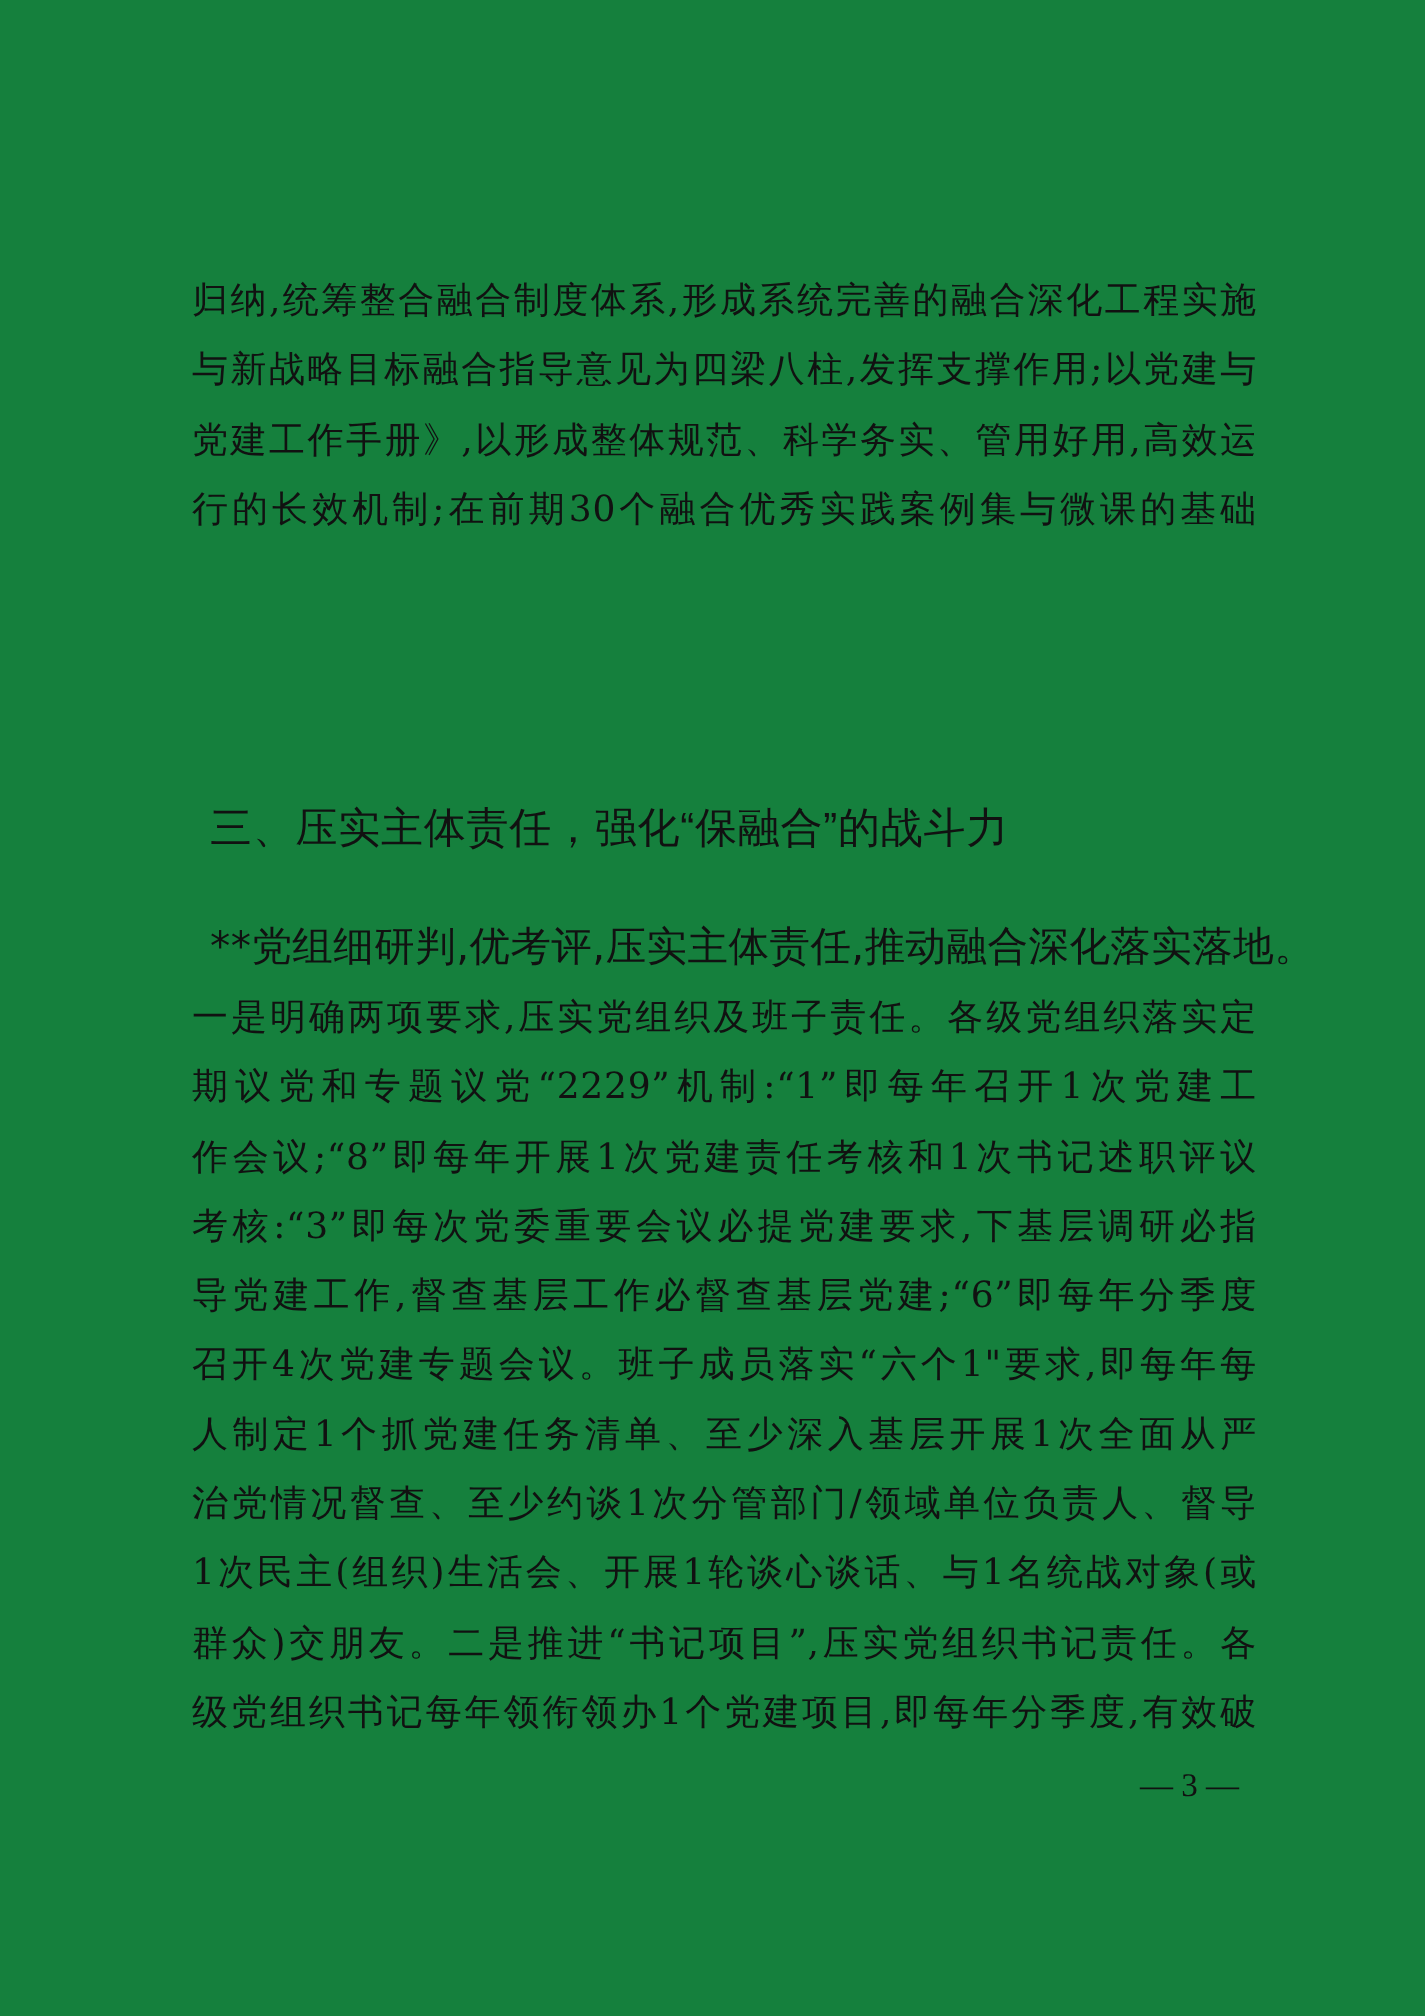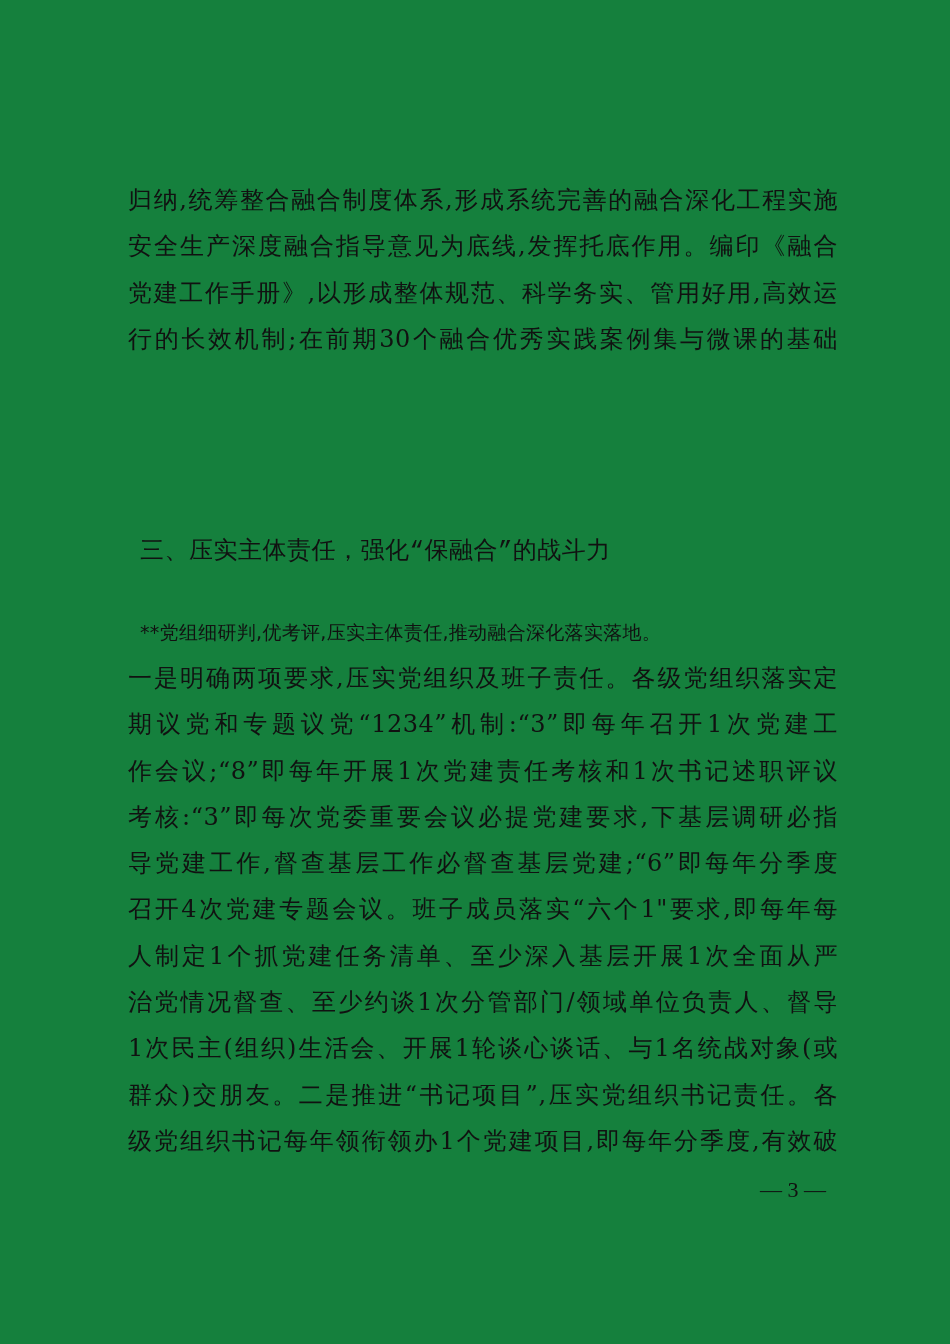--- a/index.html
+++ b/index.html
@@ -1,44 +1,44 @@
 <!DOCTYPE html>
 <html><head>
 <meta charset="utf-8">
 <style>
   html, body { margin: 0; padding: 0; background: #ffffff; }
   body { width: 950px; height: 1344px; position: relative; overflow: hidden; }
   .page { position: absolute; left: 0; top: 0; width: 950px; height: 1344px; background: #15803d; }
   .para { position: absolute; left: 128px; width: 710px; font-family: "DejaVu Serif", "Liberation Serif", serif; font-size: 24px; color: #111; }
   .line { height: 46.3px; line-height: 46.3px; white-space: nowrap; text-align: justify; text-align-last: justify; letter-spacing: 0.5px; }
   .p1 { top: 177px; }
-  .heading { position: absolute; left: 140px; top: 532px; font-family: Liberation Mono, monospace; font-size: 24px; color: #111; line-height: 40px; white-space: nowrap; letter-spacing: 0.5px; }
-  .boldline { position: absolute; left: 140px; top: 612px; font-family: "DejaVu Sans", "Liberation Sans", sans-serif; font-size: 19px; color: #111; line-height: 40px; white-space: nowrap; letter-spacing: 0.3px; }
+  .heading { position: absolute; left: 140px; top: 532px; font-family: Liberation Sans, sans-serif; font-size: 28px; color: #111; line-height: 40px; white-space: nowrap; letter-spacing: 0.5px; }
+  .boldline { position: absolute; left: 140px; top: 612px; font-family: "DejaVu Sans", "Liberation Sans", sans-serif; font-size: 27px; color: #111; line-height: 40px; white-space: nowrap; letter-spacing: 0.3px; }
   .p2 { top: 655px; }
   .pagenum { position: absolute; left: 760px; top: 1174px; font-family: "Liberation Serif", serif; font-size: 22px; color: #111; line-height: 32px; }
 </style>
 </head>
 <body>
 
 <div class="page">
 
   <div class="para p1">
     <div class="line">归纳,统筹整合融合制度体系,形成系统完善的融合深化工程实施</div>
-    <div class="line">安全生产深度融合指导意见为底线,发挥托底作用。编印《融合</div>
+    <div class="line">与新战略目标融合指导意见为四梁八柱,发挥支撑作用;以党建与</div>
     <div class="line">党建工作手册》,以形成整体规范、科学务实、管用好用,高效运</div>
     <div class="line">行的长效机制;在前期30个融合优秀实践案例集与微课的基础</div>
   </div>
 
   <div class="heading">三、压实主体责任，强化“保融合”的战斗力</div>
 
   <div class="boldline">**党组细研判,优考评,压实主体责任,推动融合深化落实落地。</div>
 
   <div class="para p2">
     <div class="line">一是明确两项要求,压实党组织及班子责任。各级党组织落实定</div>
-    <div class="line">期议党和专题议党“1234”机制:“3”即每年召开1次党建工</div>
+    <div class="line">期议党和专题议党“2229”机制:“1”即每年召开1次党建工</div>
     <div class="line">作会议;“8”即每年开展1次党建责任考核和1次书记述职评议</div>
     <div class="line">考核:“3”即每次党委重要会议必提党建要求,下基层调研必指</div>
     <div class="line">导党建工作,督查基层工作必督查基层党建;“6”即每年分季度</div>
     <div class="line">召开4次党建专题会议。班子成员落实“六个1"要求,即每年每</div>
     <div class="line">人制定1个抓党建任务清单、至少深入基层开展1次全面从严</div>
     <div class="line">治党情况督查、至少约谈1次分管部门/领域单位负责人、督导</div>
     <div class="line">1次民主(组织)生活会、开展1轮谈心谈话、与1名统战对象(或</div>
     <div class="line">群众)交朋友。二是推进“书记项目”,压实党组织书记责任。各</div>
     <div class="line">级党组织书记每年领衔领办1个党建项目,即每年分季度,有效破</div>
   </div>

